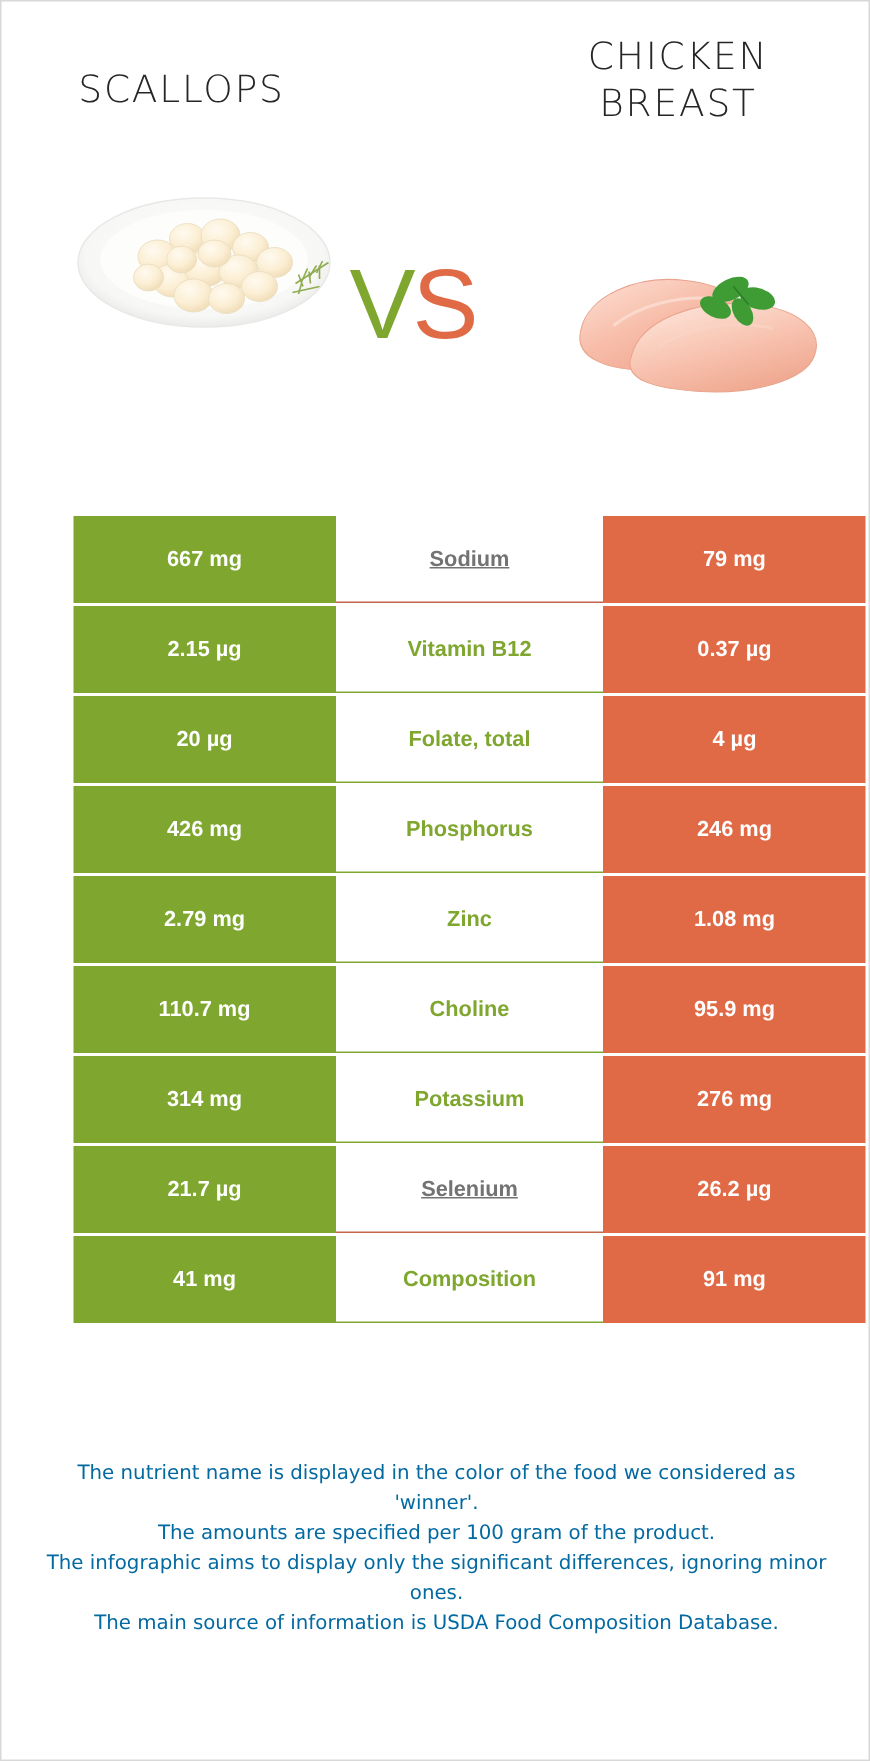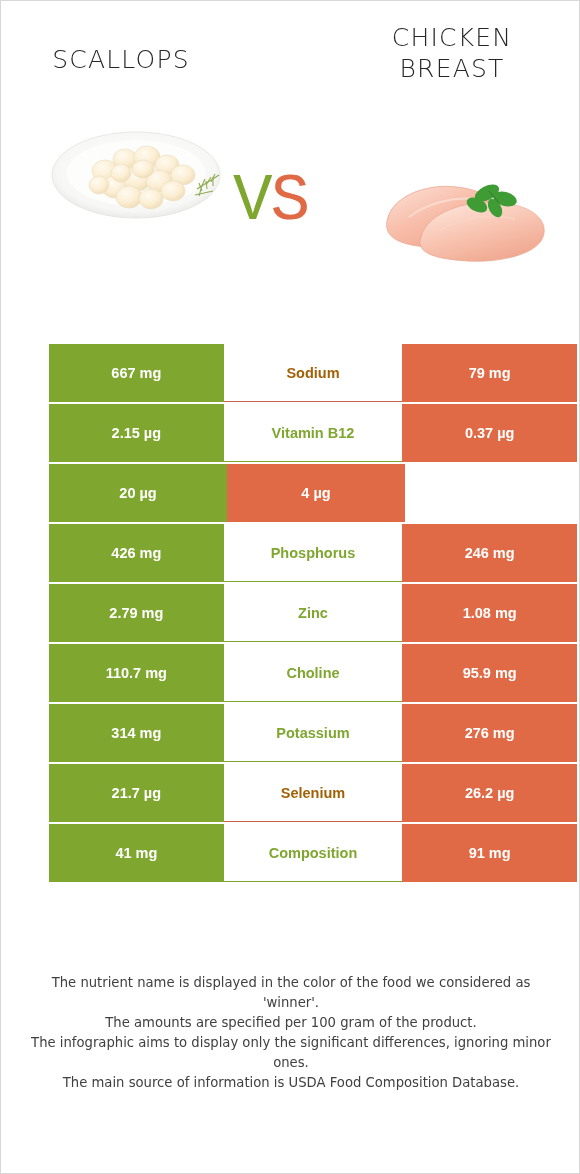--- a/index.html
+++ b/index.html
@@ -37,21 +37,21 @@
     line-height: 1.22;
     white-space: pre-line;
   }
   .title-left  { left: 10px;  width: 220px; }
   .title-right { right: 12px; width: 230px; top: 22px; }
 
   .vs {
     position: absolute;
     left: 232px;
     top: 168px;
-    font-family: Liberation Mono, monospace;
+    font-family: Liberation Sans, sans-serif;
     font-size: 66px;
     font-weight: 400;
     letter-spacing: -2px;
     line-height: 1;
   }
   .vs .v { color: #7FA72F; }
   .vs .s { color: #E06A45; }
 
   
   .food {
@@ -96,33 +96,33 @@
   }
   .cell-mid {
     width: 182px;
     background: #ffffff;
     font-size: 14.5px;
     font-weight: bold;
     border-bottom: 1px solid #7FA72F;
   }
   .row.win-right .cell-mid { border-bottom-color: #C4644A; }
   .row.win-left  .cell-mid { color: #7FA72F; }
-  .row.win-right .cell-mid { color: #a16207; }
+  .row.win-right .cell-mid { color: #737373; text-decoration: underline; }
 
   
   .footer {
     position: absolute;
     top: 972px;
     left: 0;
     width: 580px;
     text-align: center;
     font-family: "DejaVu Sans", "Liberation Sans", sans-serif;
     font-size: 13.2px;
     line-height: 1.52;
-    color: #404040;
+    color: #0369a1;
   }
   .footer p {
     margin: 0;
     padding: 0 22px;
   }
 </style>
 </head>
 <body>
 
 <div id="page">
@@ -220,20 +220,21 @@
         <div class="cell cell-mid">Sodium</div>
         <div class="cell cell-right">79 mg</div>
       </div>
       <div class="row win-left">
         <div class="cell cell-left">2.15 µg</div>
         <div class="cell cell-mid">Vitamin B12</div>
         <div class="cell cell-right">0.37 µg</div>
       </div>
       <div class="row win-left">
         <div class="cell cell-left">20 µg</div>
+        <div class="cell cell-mid">Folate, total</div>
         <div class="cell cell-right">4 µg</div>
       </div>
       <div class="row win-left">
         <div class="cell cell-left">426 mg</div>
         <div class="cell cell-mid">Phosphorus</div>
         <div class="cell cell-right">246 mg</div>
       </div>
       <div class="row win-left">
         <div class="cell cell-left">2.79 mg</div>
         <div class="cell cell-mid">Zinc</div>

